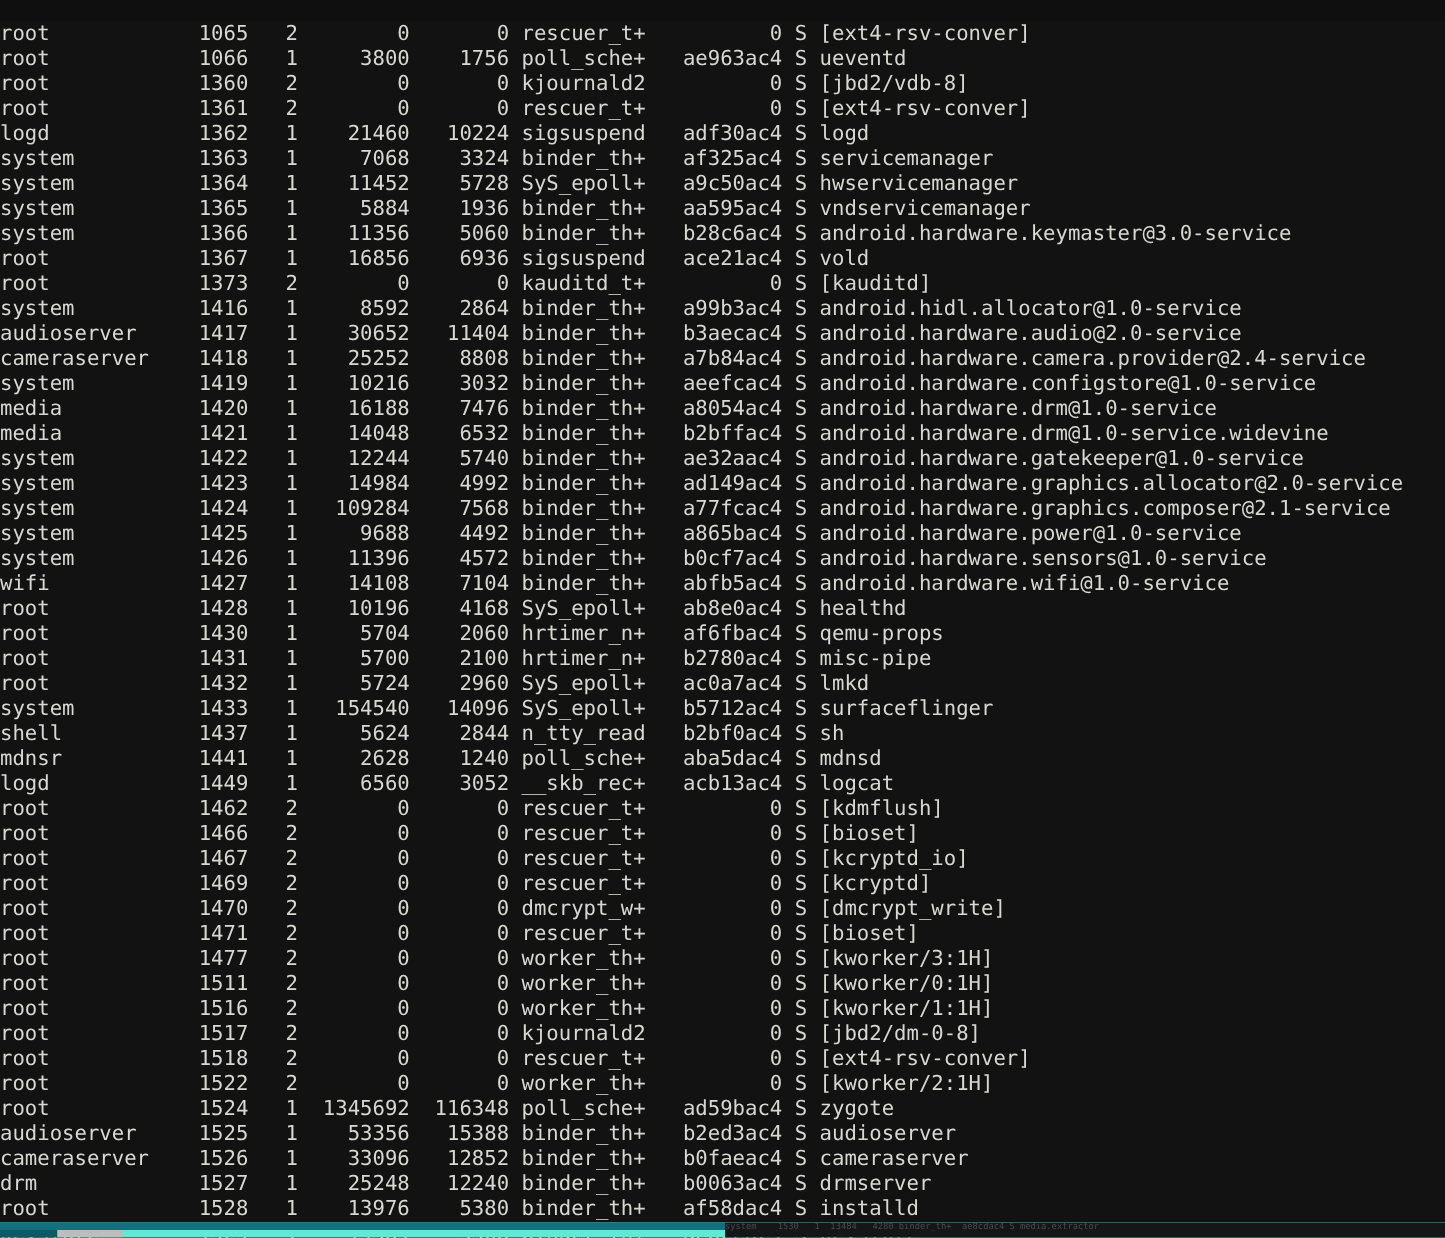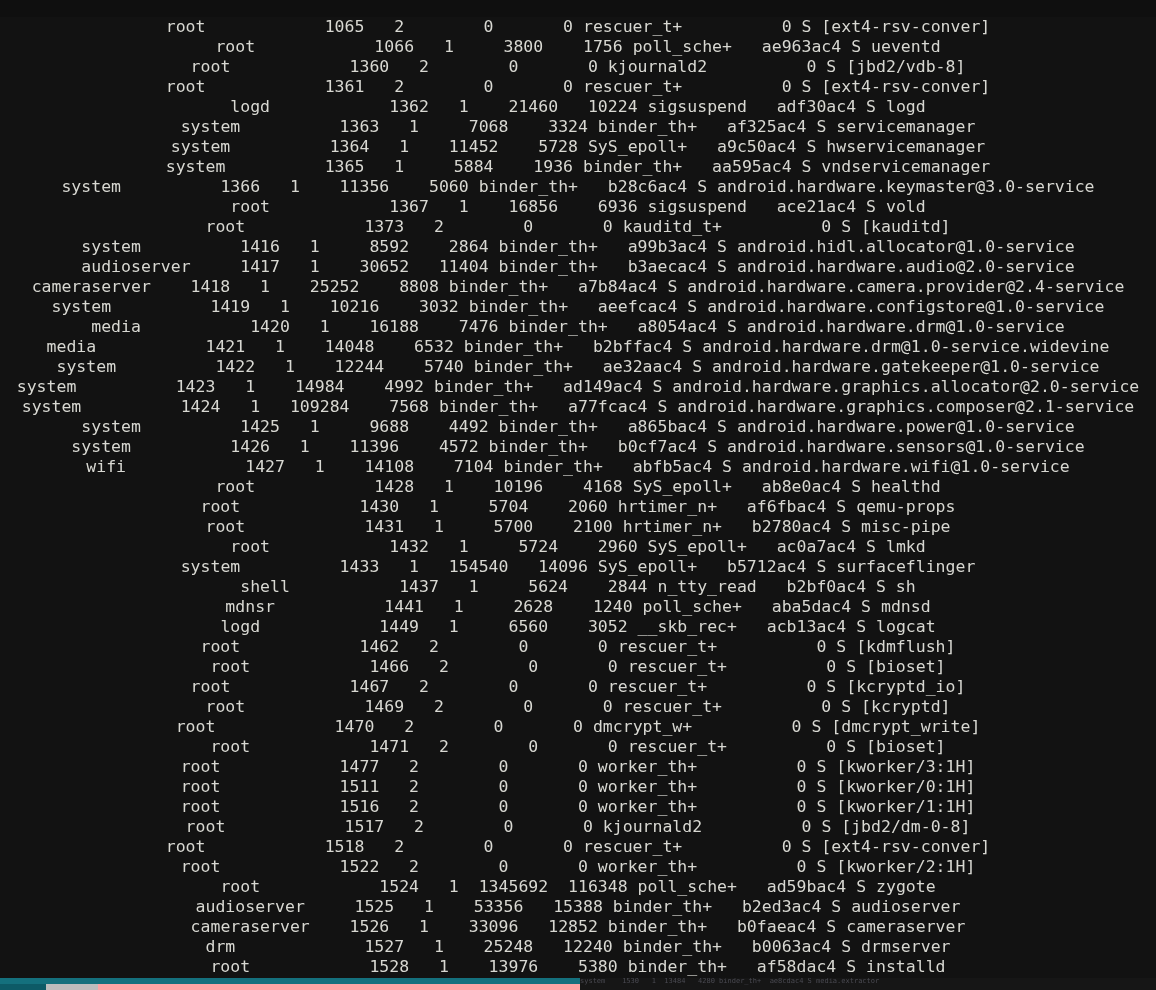--- a/index.html
+++ b/index.html
@@ -29,31 +29,30 @@
     white-space: pre;
     overflow: hidden;
     padding: 0;
   }
 
   .row {
     height: 20px;
     line-height: 20px;
     white-space: pre;
     font-variant-ligatures: none;
-    text-align: center;
   }
 
   
   #bottom-strip {
     position: absolute;
     left: 0;
     top: 978px;
     width: 1156px;
     height: 12px;
-    background: #fca5a5;
+    background: #5eead4;
     overflow: hidden;
   }
   #bottom-accent {
     position: absolute;
     left: 0;
     top: 0;
     width: 580px;
     height: 6px;
     background: #14707d;
   }

